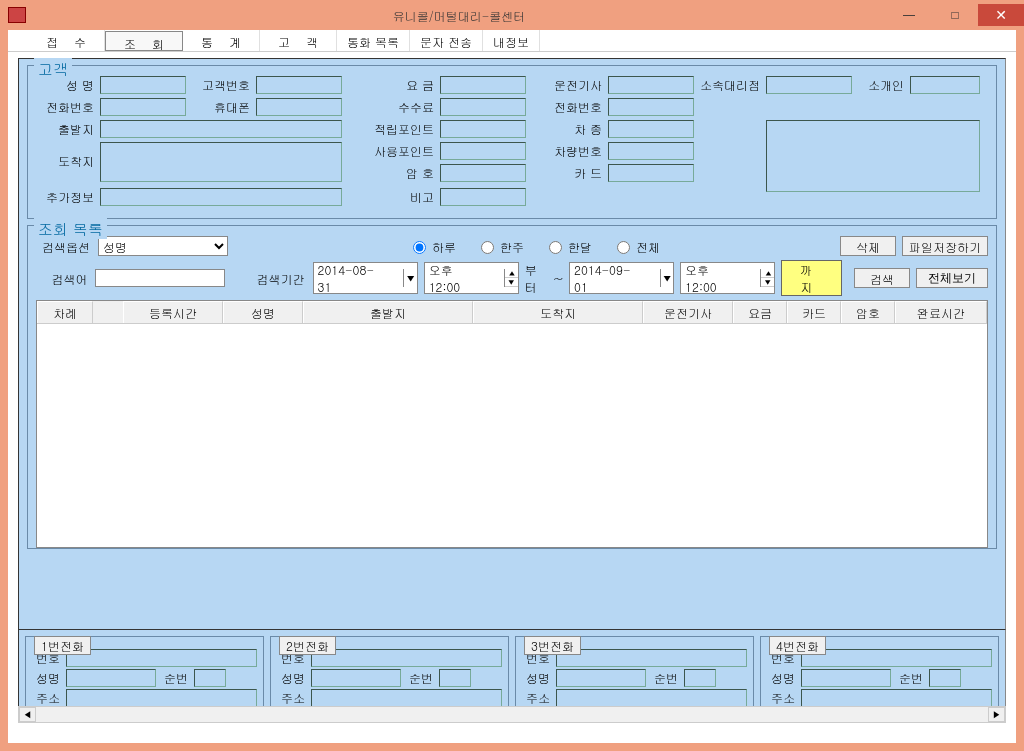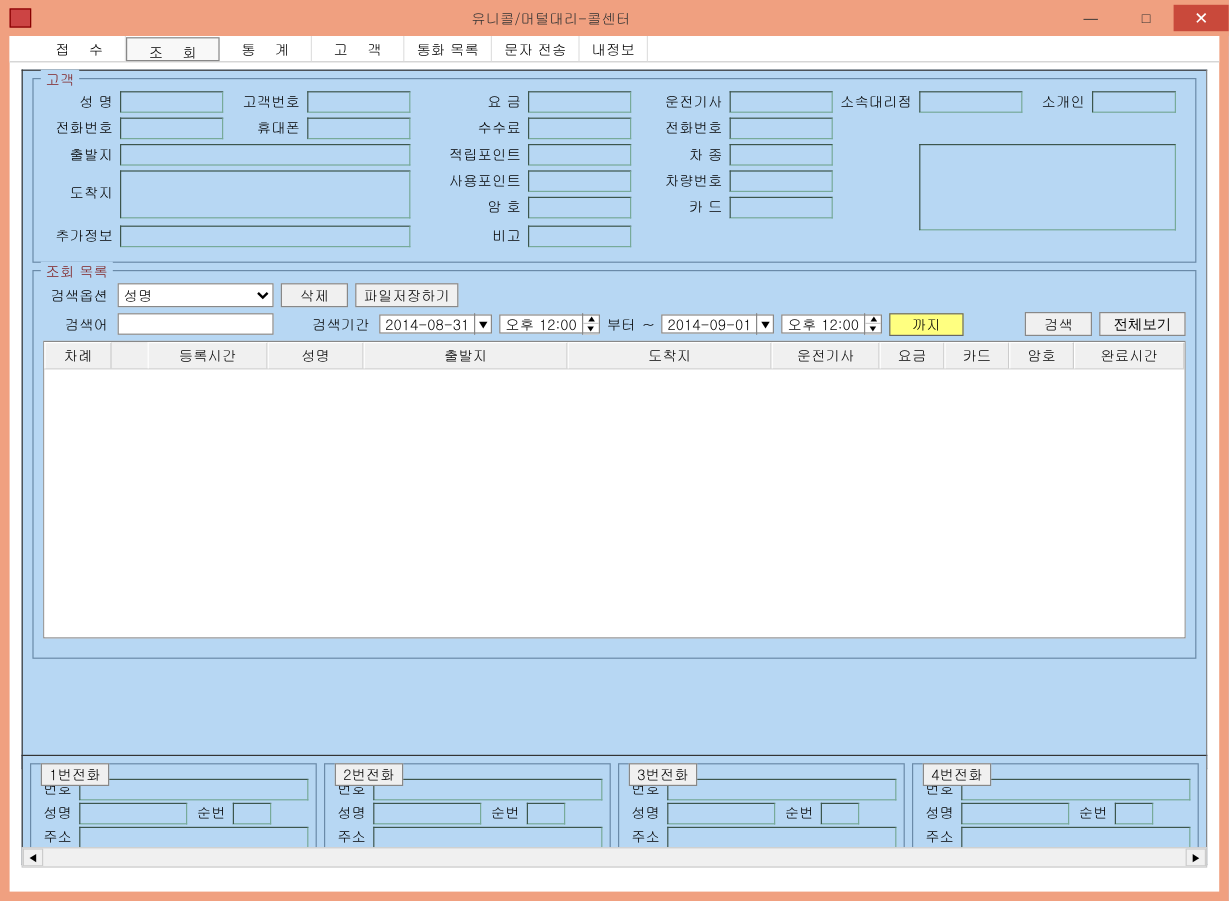--- a/index.html
+++ b/index.html
@@ -10,29 +10,29 @@
 .winbtns { display: flex; height: 22px; }
 .winbtn { width: 46px; height: 22px; display: flex; align-items: center; justify-content: center; font-family: Arial; font-size: 12px; color: #333; }
 .winbtn.close { background: #c9493b; color: #fff; font-size: 14px; }
 .client { position: absolute; top: 30px; left: 8px; right: 8px; bottom: 8px; background: #fff; }
 .menubar { height: 22px; display: flex; align-items: stretch; padding-left: 20px; border-bottom: 1px solid #ccc; background:#fff; }
 .menuitem { padding: 3px 18px; border-right: 1px solid #e0e0e0; font-size: 12px; letter-spacing: 6px; padding-right:12px; }
 .menuitem.tight { letter-spacing: 0; padding: 3px 10px; text-align: center; }
 .menuitem.active { border: 1px solid #888; background: #f8f8f8; margin-top:1px; }
 .panel { position:absolute; top:28px; left:10px; right:10px; bottom:102px; background:#b7d7f3; border:1px inset #888; padding:6px 8px; }
 .group { border:1px solid #6a8aa8; position:relative; padding:10px 8px 8px 8px; margin-bottom:6px; }
-.group-title { position:absolute; top:-8px; left:6px; background:#b7d7f3; padding:0 4px; font-size:12px; color:#7f1d1d; }
+.group-title { position:absolute; top:-8px; left:6px; background:#b7d7f3; padding:0 4px; font-size:15px; color:#0369a1; }
 .lbl { text-align:right; font-size:12px; color:#000; padding-right:2px; white-space:nowrap; }
 .fld { height:18px; border:1px inset #7a9; background:#b7d7f3; }
 .srchrow { display:flex; align-items:center; gap:6px; margin-bottom:4px; }
 select { height:20px; font-size:12px; background:#fff; border:1px solid #888; }
 input[type=text] { height:18px; border:1px solid #888; background:#fff; font-size:12px; padding:0 2px; }
 .btn { height:20px; min-width:56px; background:#f0f0f0; border:1px solid #888; font-size:12px; padding:0 6px; }
 .radio { display:flex; align-items:center; gap:3px; }
-.datebox { display:flex; align-items:center; border:1px solid #888; background:#fff; height:16px; }
+.datebox { display:flex; align-items:center; border:1px solid #888; background:#fff; height:32px;gap:16px; }
 .datebox span:first-child { padding:0 4px; }
 .datebox .dd { width:14px; height:18px; border-left:1px solid #888; display:flex; align-items:center; justify-content:center; font-size:9px; }
 .spin { width:14px; height:18px; border-left:1px solid #888; display:flex; flex-direction:column; }
 .spin span { flex:1; text-align:center; font-size:7px; line-height:8px; border-bottom:1px solid #ccc; }
 .table { background:#fff; border:1px solid #888; height:248px; display:flex; flex-direction:column; }
 .thead { display:flex; background:#f0f0f0; border-bottom:1px solid #ccc; }
 .th { border-right:1px solid #ccc; border-top:1px solid #fff; border-left:1px solid #fff; padding:2px 4px; text-align:center; font-size:12px; }
 .linebox { flex:1; border:1px solid #6a8aa8; position:relative; background:#b7d7f3; padding:12px 6px 4px 6px; }
 .linebox .t { position:absolute; top:-1px; left:8px; background:#f0f0f0; border:1px solid #888; padding:0 6px; font-size:12px; }
 .lrow { display:flex; gap:4px; height:20px; }
@@ -127,20 +127,38 @@
     </div>
 
     <div class="group" style="height:324px;">
       <div class="group-title">조회 목록</div>
 
       <div class="srchrow">
         <span class="lbl" style="width:56px;">검색옵션</span>
         <select style="width:130px;">
           <option>성명</option>
         </select>
+        <div style="flex:1; display:flex; justify-content:center; gap:20px;">
+          <label class="radio">
+              <input type="radio" name="pr" checked="" style="">
+              <span>하루</span>
+            </label>
+          <label class="radio">
+              <input type="radio" name="pr" style="">
+              <span>한주</span>
+            </label>
+          <label class="radio">
+              <input type="radio" name="pr" style="">
+              <span>한달</span>
+            </label>
+          <label class="radio">
+              <input type="radio" name="pr" style="">
+              <span>전체</span>
+            </label>
+        </div>
         <button class="btn">삭제</button>
         <button class="btn" style="min-width:86px;">파일저장하기</button>
       </div>
 
       <div class="srchrow">
         <span class="lbl" style="width:56px;">검색어</span>
         <input type="text" style="width: 130px;">
         <span style="width:20px;"></span>
         <span class="lbl">검색기간</span>
         <div class="datebox">

